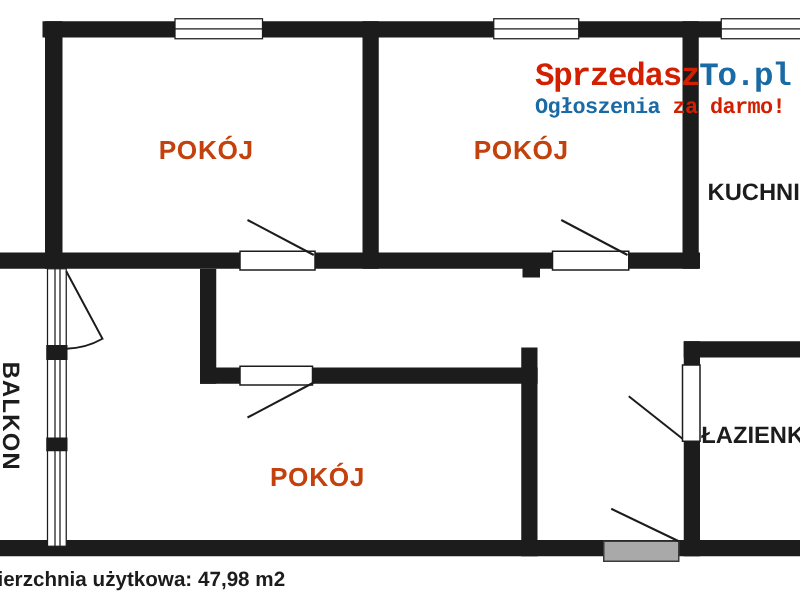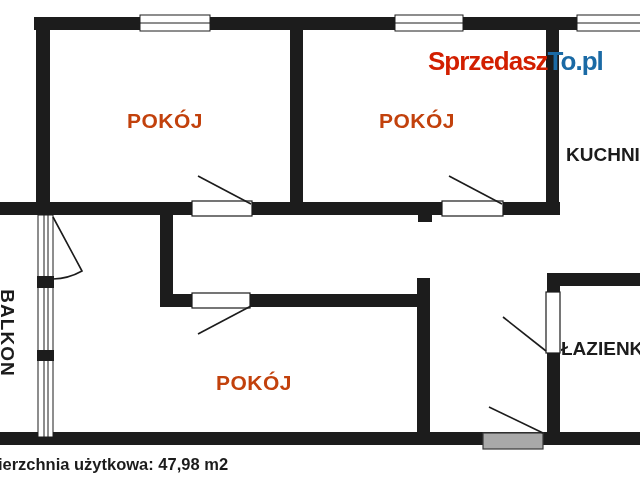--- a/index.html
+++ b/index.html
@@ -13,21 +13,21 @@
   .swing{stroke:var(--wall);stroke-width:1.6;fill:none;}
   .entry{fill:var(--entrance-door-fill);stroke:#3a3a3a;stroke-width:1.2;}
   .balc{fill:#fff;stroke:var(--wall);stroke-width:1;}
   .room-label{position:absolute;transform:translate(-50%,-50%);color:#c2410c;
       font-weight:bold;font-size:21px;letter-spacing:.5px;white-space:nowrap;z-index:3;}
   .side-label{position:absolute;color:#1c1c1c;font-weight:bold;font-size:19px;
       white-space:nowrap;z-index:3;}
   #balkon-label{position:absolute;left:7px;top:333px;transform:translate(-50%,-50%) rotate(90deg);
       color:#1c1c1c;font-weight:bold;font-size:19px;letter-spacing:1px;white-space:nowrap;z-index:3;}
   #logo{position:absolute;left:428px;top:48px;z-index:4;
-      font-family:Liberation Sans, sans-serif;font-weight:bold;line-height:1;white-space:nowrap;}
+      font-family:Liberation Mono, monospace;font-weight:bold;line-height:1;white-space:nowrap;}
   #logo .l1{font-size:26px;letter-spacing:-1px;}
   #logo .l2{font-size:17.5px;letter-spacing:-0.5px;margin-top:4px;}
   .brand-red{color:var(--brand-red);}
   .brand-blue{color:var(--brand-blue);}
   #footer-text{position:absolute;left:-36px;top:455px;font-size:16.5px;font-weight:bold;
       color:#1c1c1c;white-space:nowrap;z-index:3;}
 </style>
 </head>
 <body>
 
@@ -100,16 +100,17 @@
 
   <div class="room-label" style="left:165px;top:121px">POKÓJ</div>
   <div class="room-label" style="left:417px;top:121px">POKÓJ</div>
   <div class="room-label" style="left:254px;top:383px">POKÓJ</div>
   <div class="side-label" style="left:566px;top:144px">KUCHNIA</div>
   <div class="side-label" style="left:561px;top:338px">ŁAZIENKA</div>
   <div id="balkon-label">BALKON</div>
 
   <div id="logo">
     <div class="l1"><span class="brand-red">Sprzedasz</span><span class="brand-blue">To.pl</span></div>
+    <div class="l2"><span class="brand-blue">Ogłoszenia </span><span class="brand-red">za darmo!</span></div>
   </div>
 
   <div id="footer-text">Powierzchnia użytkowa: 47,98 m2</div>
 </div>
 
 </body></html>

